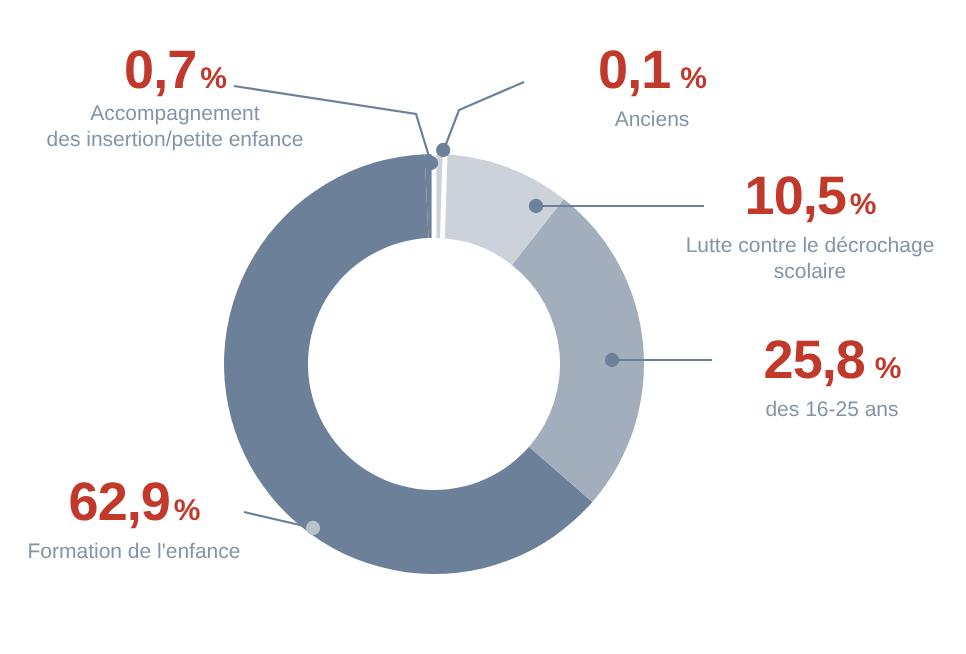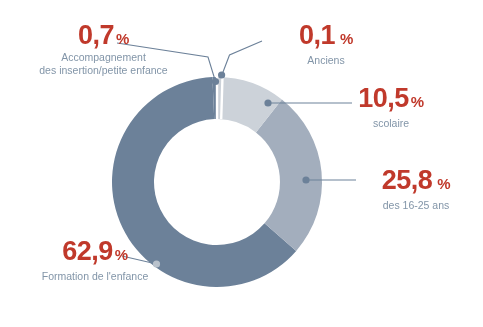--- a/index.html
+++ b/index.html
@@ -68,58 +68,59 @@
 
     <g fill="#6c8199">
       <circle cx="215.5" cy="81.5" r="3.6"></circle>
       <circle cx="221.6" cy="75.0" r="3.6"></circle>
       <circle cx="268.0" cy="103.0" r="3.6"></circle>
       <circle cx="306.0" cy="180.0" r="3.6"></circle>
       <circle cx="156.5" cy="264.0" r="3.6" fill="#b9c2cc"></circle>
     </g>
   </svg>
 
-  <div class="label-block center" style="left:16px;top:22px;width:175px;">
+  <div class="label-block center" style="left:0;top:22px;width:175px;">
     <div class="pct">
       <span class="num">0,7</span><span class="sym">%</span>
     </div>
     <div class="desc" style="margin-top:2px;">
       <div>Accompagnement</div>
       <div>des insertion/petite enfance</div>
     </div>
   </div>
 
   <div class="label-block center" style="left:281px;top:22px;width:90px;">
     <div class="pct">
       <span class="num">0,1</span><span class="sym" style="margin-left:5px;">%</span>
     </div>
     <div class="desc" style="margin-top:5px;">
       <div>Anciens</div>
     </div>
   </div>
 
-  <div class="label-block center" style="left:316px;top:85px;width:150px;">
+  <div class="label-block center" style="left:330px;top:85px;width:150px;">
     <div class="pct">
       <span class="num">10,5</span><span class="sym">%</span>
     </div>
     <div class="desc" style="margin-top:5px;">
+      <div>Lutte contre le décrochage</div>
       <div>scolaire</div>
     </div>
   </div>
 
   <div class="label-block center" style="left:352px;top:167px;width:128px;">
     <div class="pct">
       <span class="num">25,8</span><span class="sym" style="margin-left:5px;">%</span>
     </div>
     <div class="desc" style="margin-top:5px;">
       <div>des 16-25 ans</div>
     </div>
   </div>
 
-  <div class="label-block center" style="left:8px;top:238px;width:118px;margin-left:28px;">
+  <div class="label-block center" style="left:8px;top:238px;width:118px;">
     <div class="pct">
       <span class="num">62,9</span><span class="sym">%</span>
     </div>
     <div class="desc" style="margin-top:5px;">
       <div>Formation de l'enfance</div>
     </div>
   </div>
 
 </div>
 

